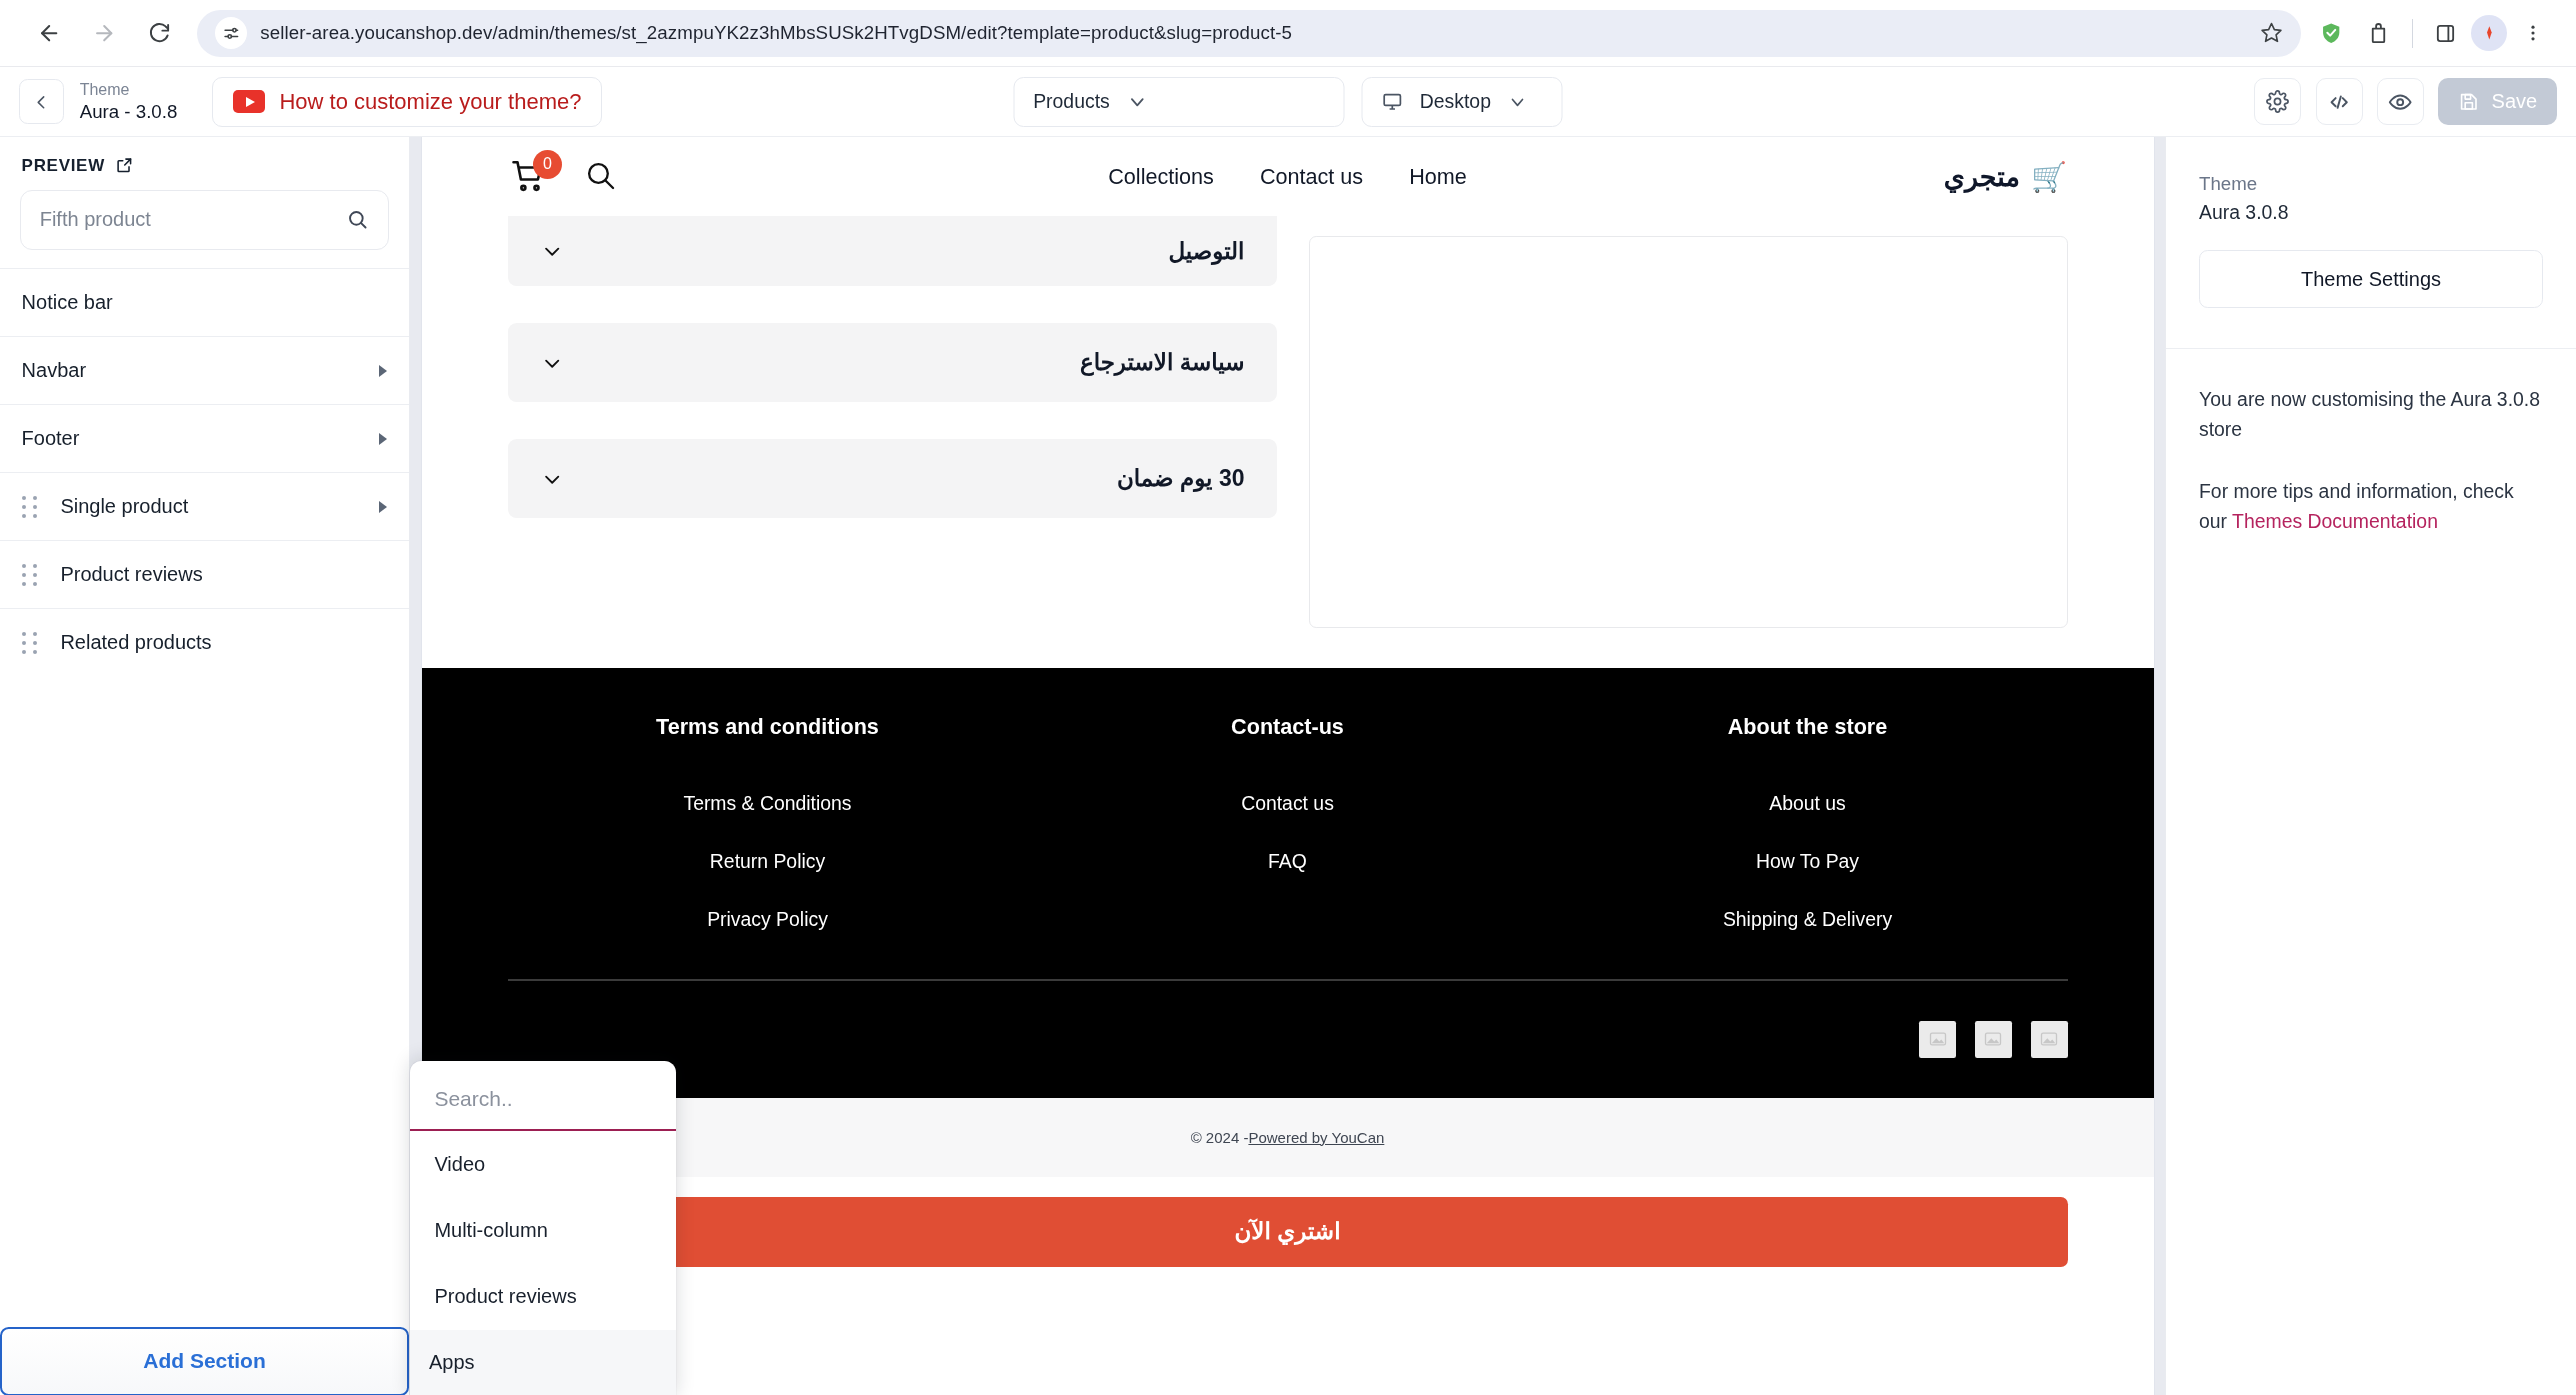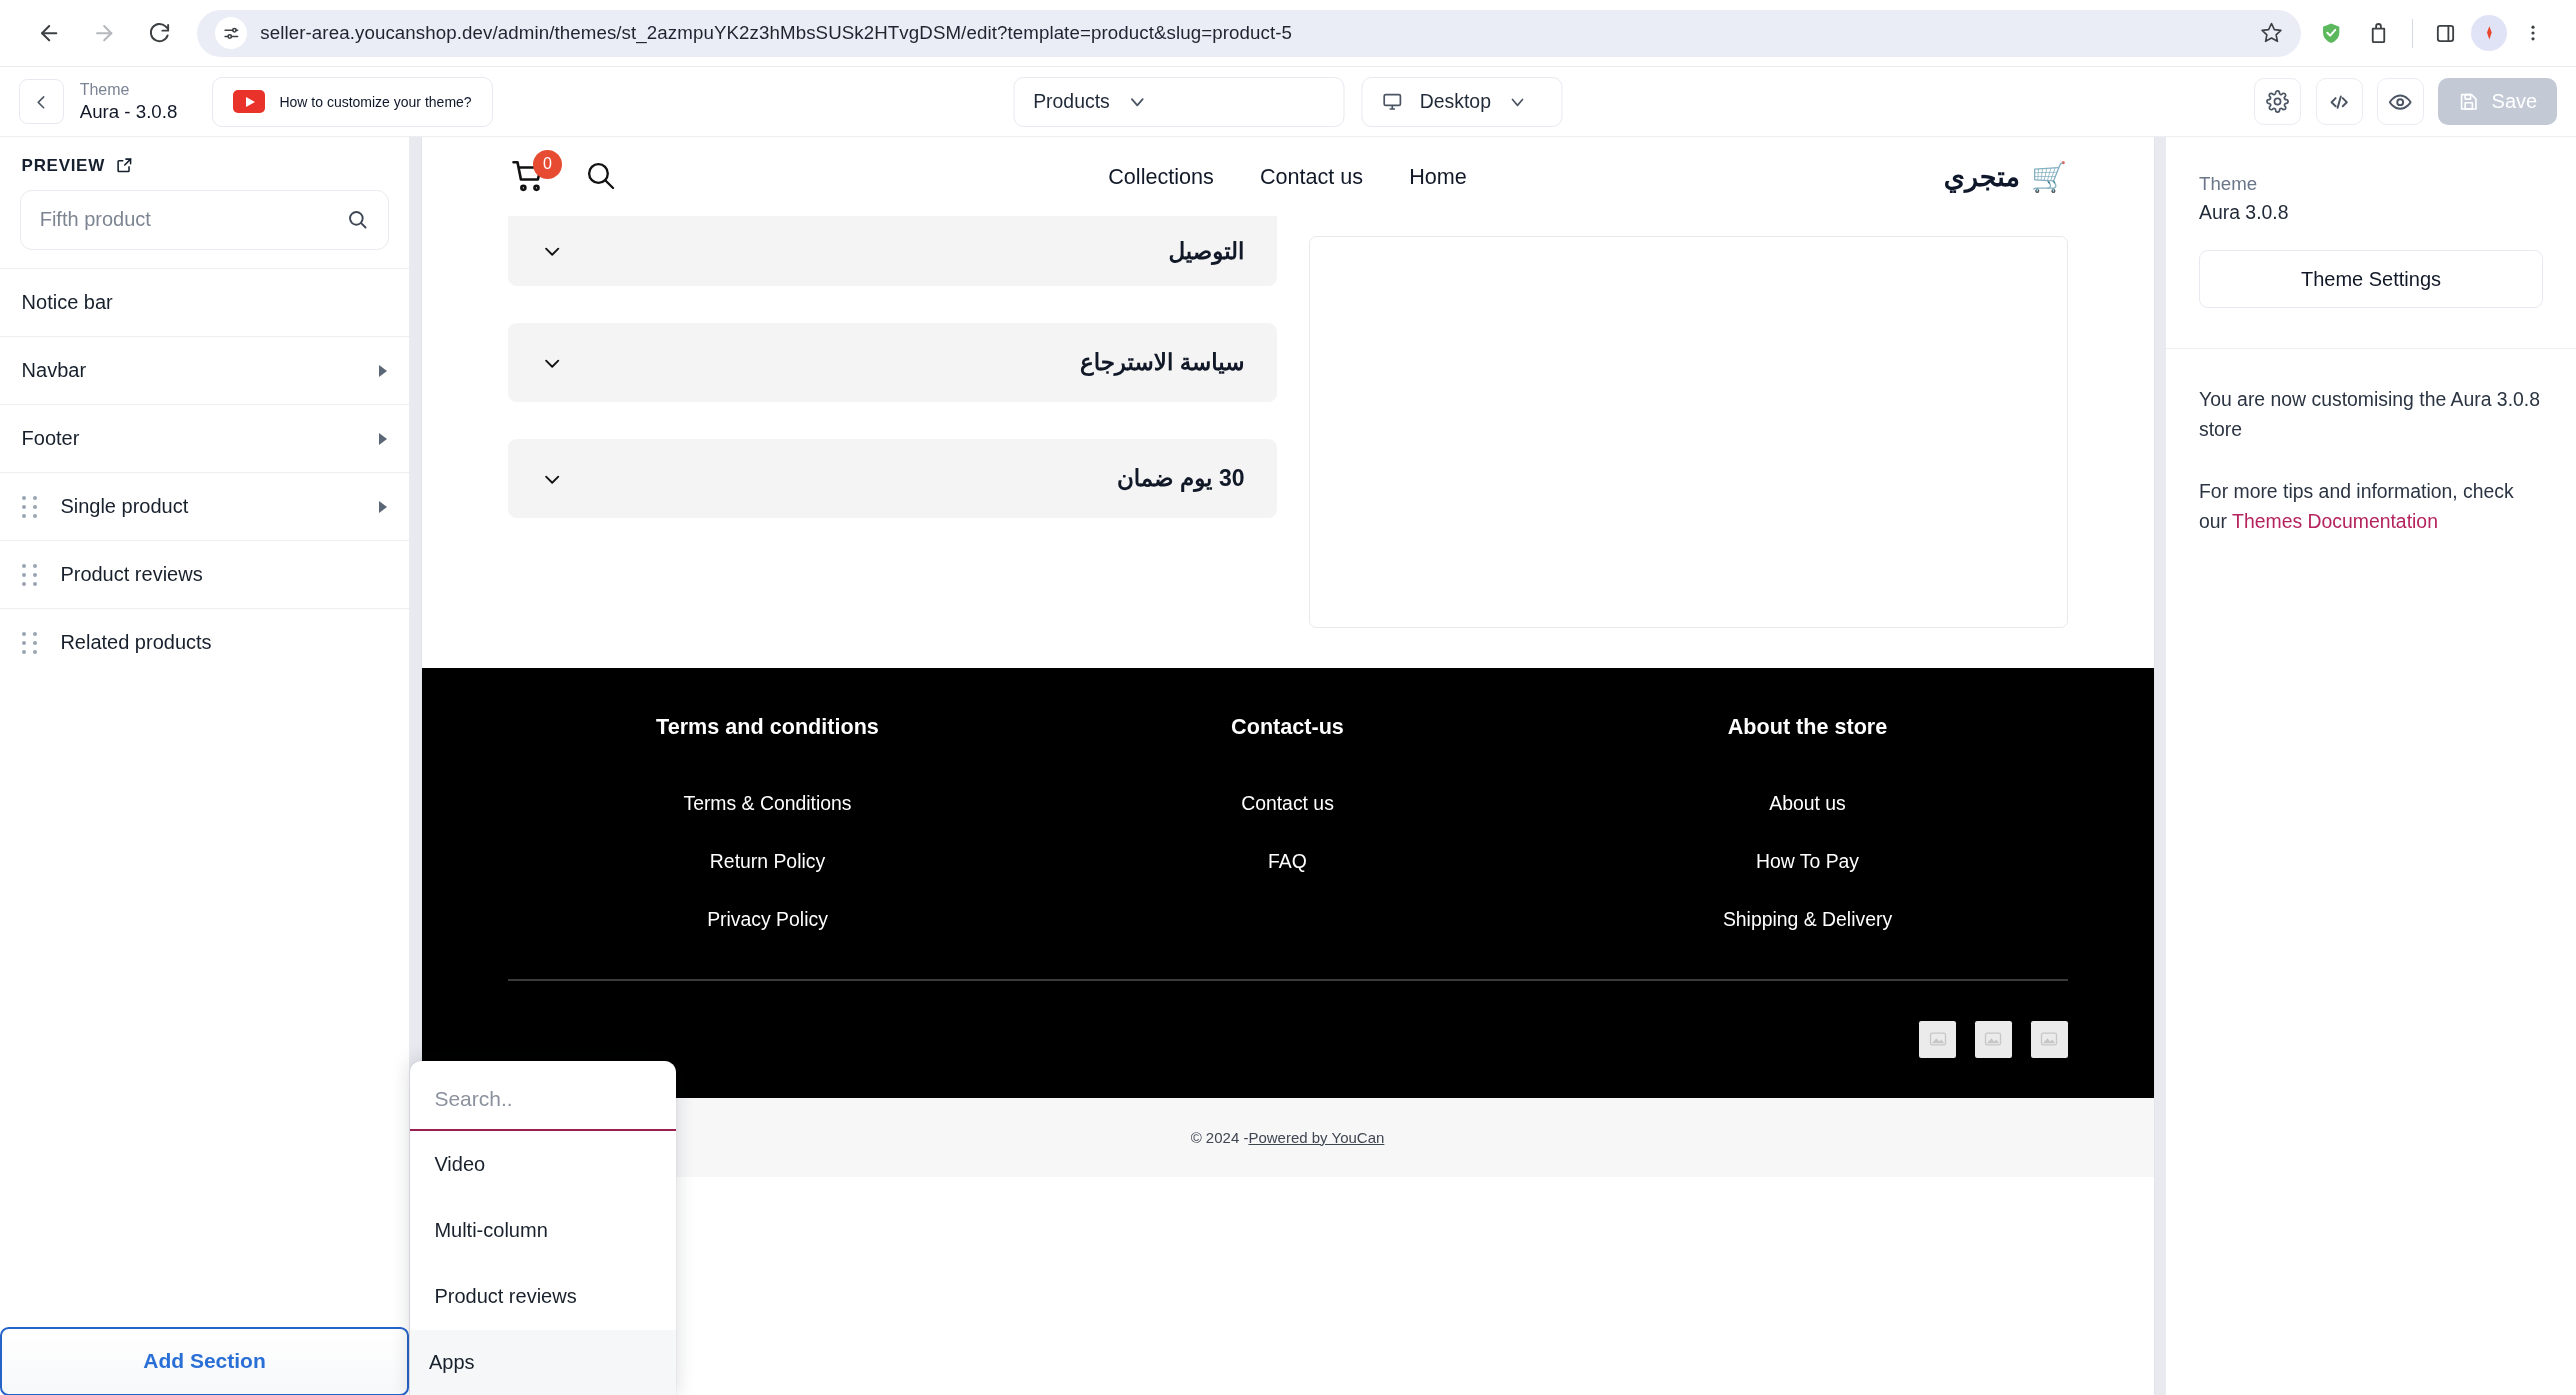--- a/index.html
+++ b/index.html
@@ -70,21 +70,21 @@
   .theme-label{font-size:16px;color:#7b8494;line-height:1.25;}
   .theme-name{font-size:18.7px;color:#111827;line-height:1.25;}
   .yt-btn{
     display:flex;align-items:center;gap:14.4px;
     border:1.4px solid #e6e9ef;border-radius:10px;
     height:50px;padding:0 20px;background:#fff;margin-left:18.7px;
   }
   .yt-icon{width:32px;height:23px;background:#e8322a;border-radius:5px;
     display:flex;align-items:center;justify-content:center;}
   .yt-icon .tri{width:0;height:0;border-left:9.3px solid #fff;border-top:5.8px solid transparent;border-bottom:5.8px solid transparent;margin-left:2.2px;}
-  .yt-text{font-size:14px;color:#0f172a;white-space:nowrap;}
+  .yt-text{font-size:22px;color:#b91c1c;white-space:nowrap;}
 
   .tb-center{
     position:absolute; left:50%; transform:translateX(-50%);
     display:flex;align-items:center;gap:17px;
   }
   .select-box{
     border:1.4px solid #e6e9ef;border-radius:10px;background:#fff;
     height:50px;display:flex;align-items:center;
     padding:0 18.7px;gap:17px;
   }
@@ -610,20 +610,21 @@
               </svg>
           </span>
         </div>
       </div>
 
       <div class="copyright-bar">
         <span>© 2024 - </span>
           <u>Powered by YouCan</u>
       </div>
 
+      <div class="buy-now">اشتري الآن</div>
     </div>
   </div>
 
   <div class="right-panel">
     <div class="rp-top">
       <div class="rp-theme-label">Theme</div>
       <div class="rp-theme-name">Aura 3.0.8</div>
       <div class="rp-settings-btn">Theme Settings</div>
     </div>
     <div class="rp-body">

